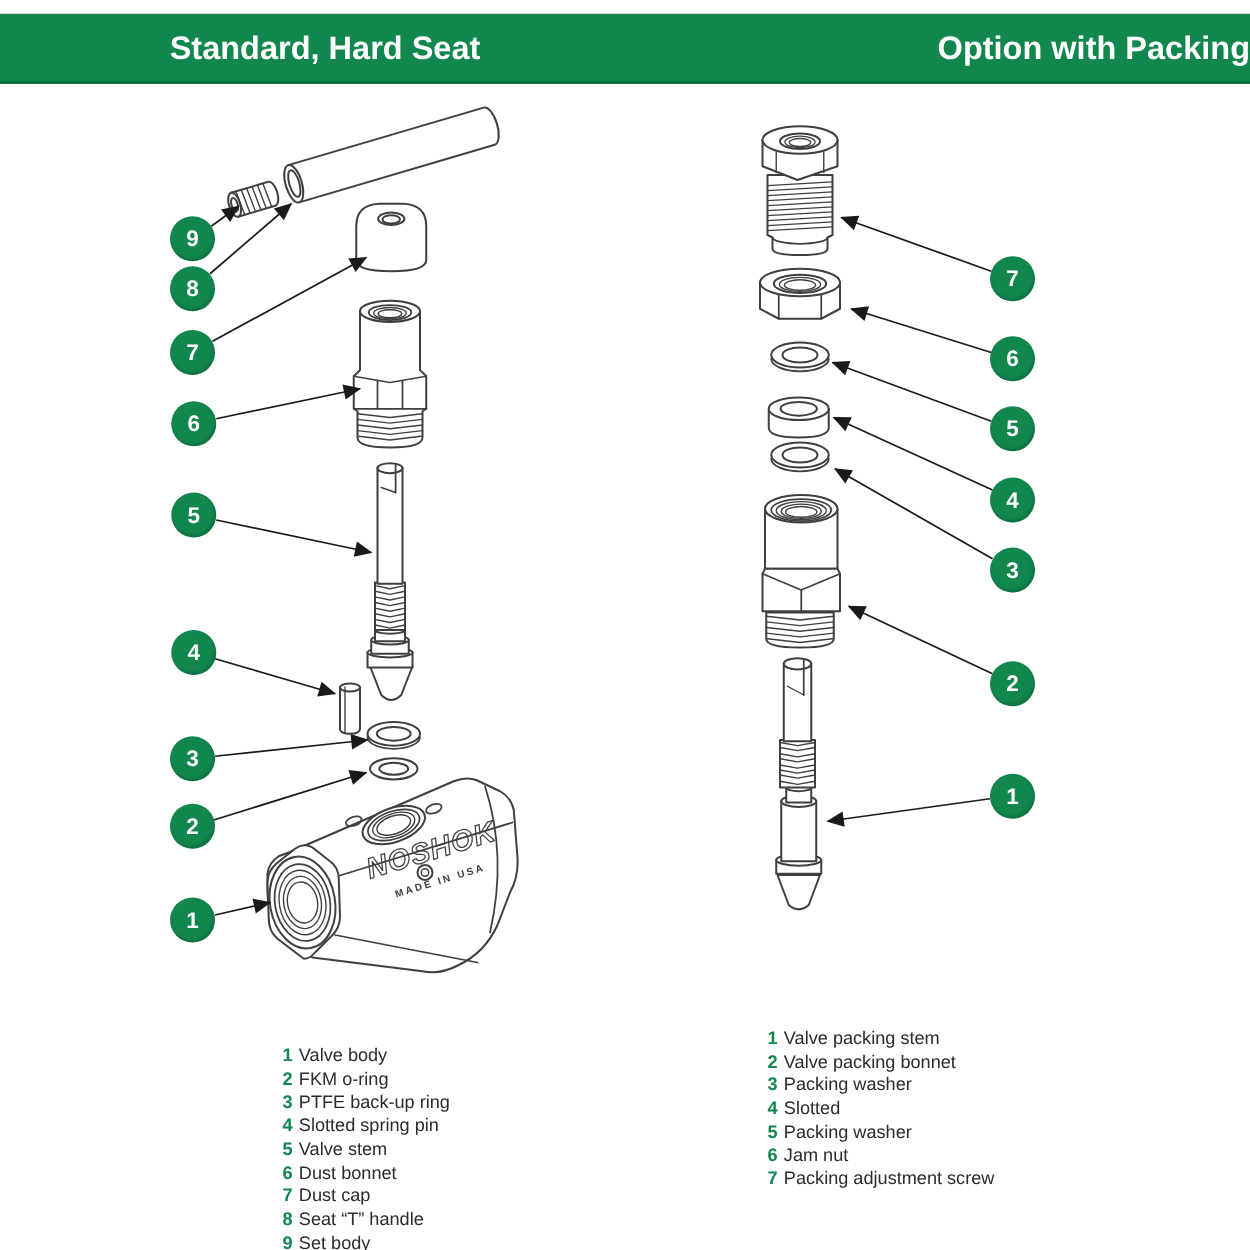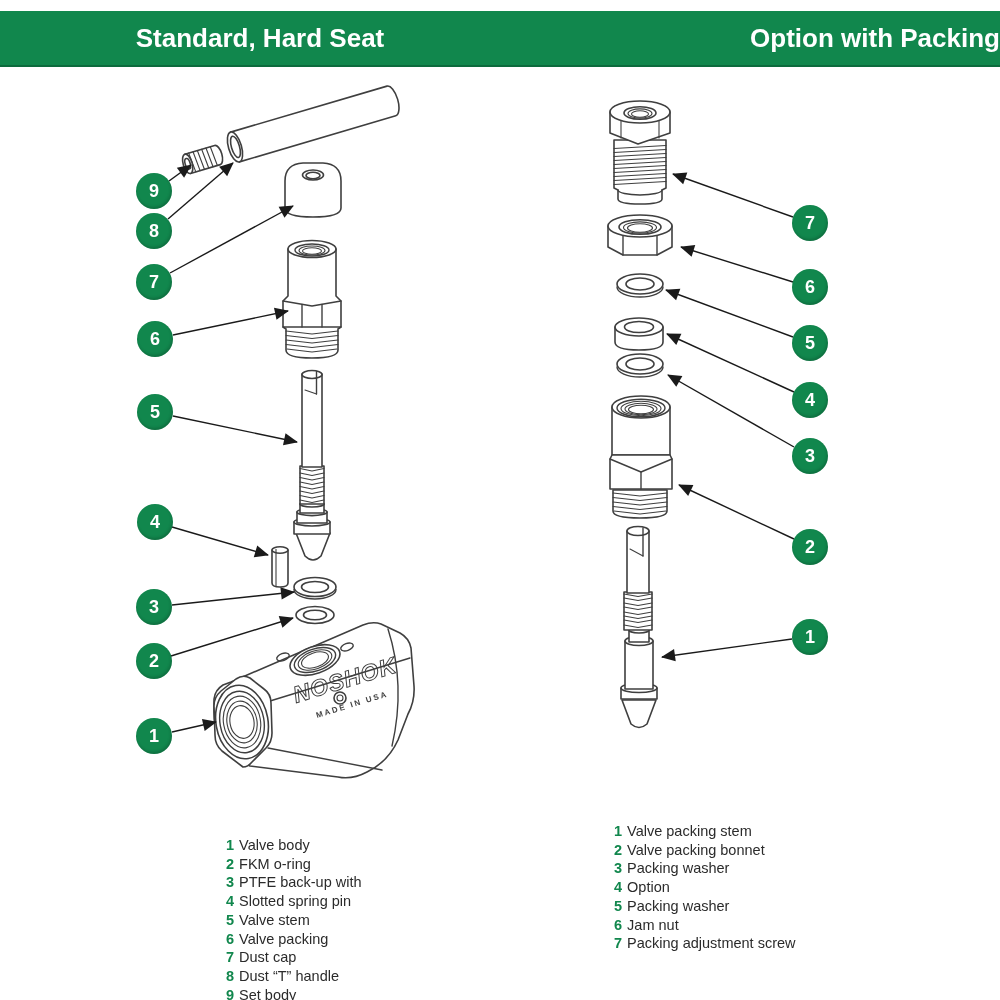--- a/index.html
+++ b/index.html
@@ -320,32 +320,32 @@
   <div class="callout" style="left:792px;top:529px">
       <span>2</span>
     </div>
   <div class="callout" style="left:792px;top:619px">
       <span>1</span>
     </div>
 
   <div class="legend" style="left:226px;top:836px">
     <div><span class="num">1</span><span>Valve body</span></div>
     <div><span class="num">2</span><span>FKM o-ring</span></div>
-    <div><span class="num">3</span><span>PTFE back-up with</span></div>
+    <div><span class="num">3</span><span>PTFE back-up ring</span></div>
     <div><span class="num">4</span><span>Slotted spring pin</span></div>
     <div><span class="num">5</span><span>Valve stem</span></div>
-    <div><span class="num">6</span><span>Valve packing</span></div>
+    <div><span class="num">6</span><span>Dust bonnet</span></div>
     <div><span class="num">7</span><span>Dust cap</span></div>
-    <div><span class="num">8</span><span>Dust “T” handle</span></div>
+    <div><span class="num">8</span><span>Seat “T” handle</span></div>
     <div><span class="num">9</span><span>Set body</span></div>
   </div>
 
   <div class="legend" style="left:614px;top:822px">
     <div><span class="num">1</span><span>Valve packing stem</span></div>
     <div><span class="num">2</span><span>Valve packing bonnet</span></div>
     <div><span class="num">3</span><span>Packing washer</span></div>
-    <div><span class="num">4</span><span>Option</span></div>
+    <div><span class="num">4</span><span>Slotted</span></div>
     <div><span class="num">5</span><span>Packing washer</span></div>
     <div><span class="num">6</span><span>Jam nut</span></div>
     <div><span class="num">7</span><span>Packing adjustment screw</span></div>
   </div>
 
 </div>
 
 </body></html>

